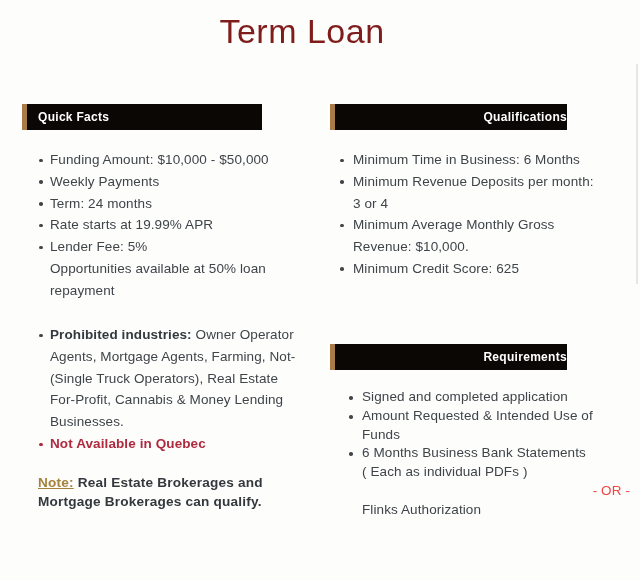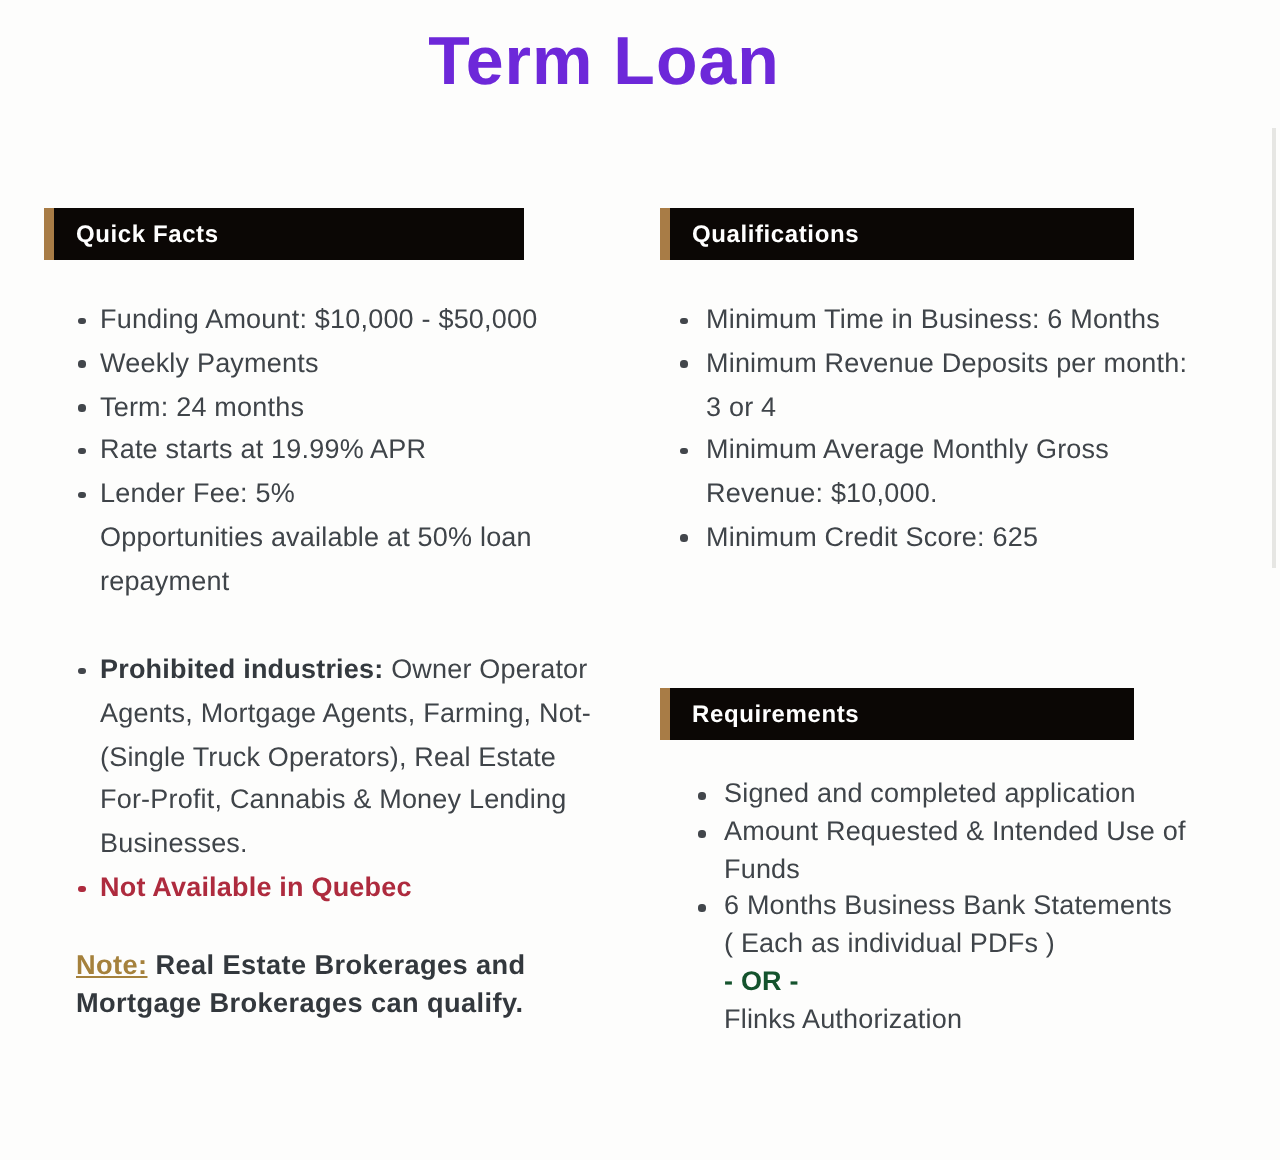--- a/index.html
+++ b/index.html
@@ -7,58 +7,58 @@
   body {
     position:relative;
     background:#FDFDFC;
     font-family:"Liberation Sans", sans-serif;
     color:#3F4449;
     overflow:hidden;
   }
   .page-title {
     position:absolute; left:0; top:12px; width:604px;
     text-align:center;
-    font-size:34px; font-weight:700; letter-spacing:0.5px;
-    color:#6d28d9;
+    font-size:34px; font-weight:400; letter-spacing:0.5px;
+    color:#7f1d1d;
   }
   .col { position:absolute; top:104px; }
   .col-left  { left:22px;  width:288px; }
   .col-right { left:330px; width:300px; }
 
   .section-bar {
     height:26px;
     background:#0B0705;
     border-left:5px solid #A87C46;
     color:#FFFFFF;
     display:flex; align-items:center;
     padding-left:11px;
     font-size:12px; font-weight:600; letter-spacing:0.3px;
   }
   .bar-left  { width:240px; }
-  .bar-right { width:237px; }
+  .bar-right { width:237px;justify-content:flex-end; }
 
   .list { margin-top:19px; font-size:13.5px; letter-spacing:0.1px; }
   .line { position:relative; line-height:21.8px; }
   .dot {
     position:absolute; top:9.5px;
     width:3.6px; height:3.6px; border-radius:50%;
     background:#42464B;
   }
   .qf  .line { padding-left:28px; }
   .qf  .dot  { left:17px; }
   .qual .line { padding-left:23px; }
   .qual .dot  { left:10px; }
   .req .line { padding-left:32px; line-height:18.7px; }
   .req .dot  { left:19px; top:8px; }
 
   .prohibited { margin-top:22.5px; }
   .bold-lead { font-weight:700; color:#34393E; }
   .red-line { color:#AE2B3E; font-weight:700; }
   .red-line .dot { background:#AE2B3E; }
-  .or-line { color:#14532d; font-weight:700; }
+  .or-line { color:#ef4444; font-weight:400;text-align:right; }
 
   .note {
     margin-top:18px; padding-left:16px;
     font-size:13.6px; font-weight:700; color:#33383D;
     line-height:19px; letter-spacing:0.2px;
   }
   .note-label { color:#A5813C; text-decoration:underline; }
 
   .edge-line {
     position:absolute; right:2px; top:64px;

